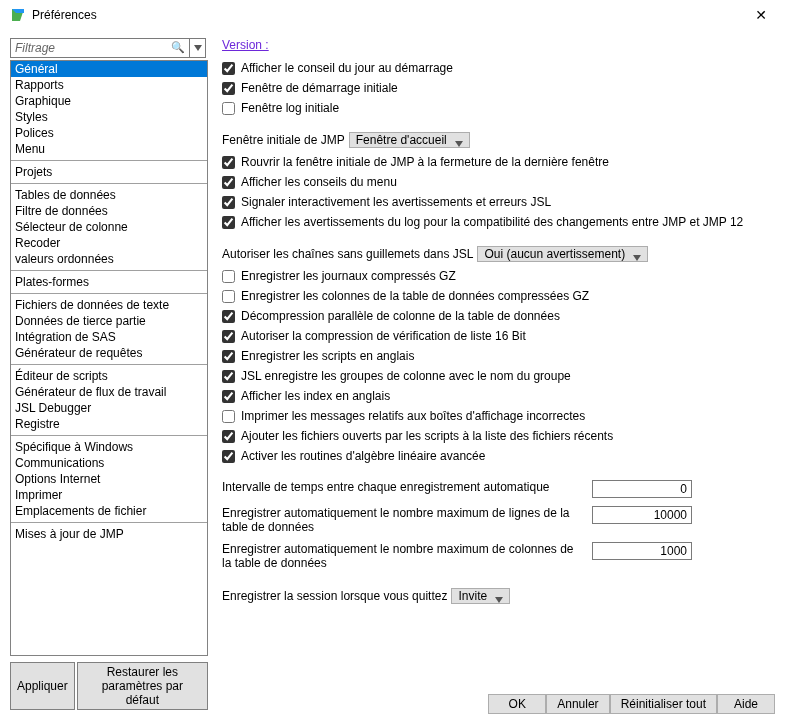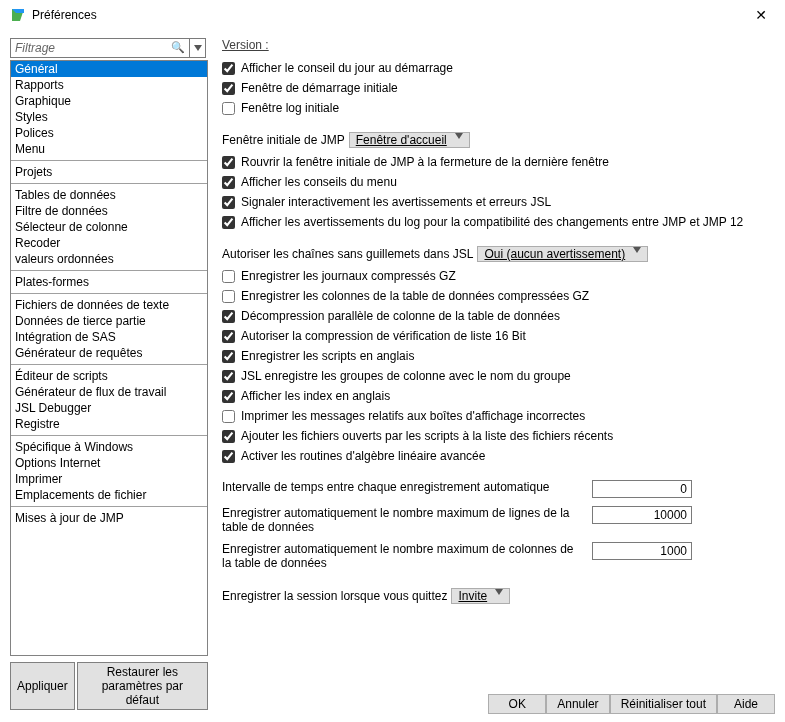--- a/index.html
+++ b/index.html
@@ -16,25 +16,25 @@
     .dropbtn { width:16px; height:20px; border:1px solid #7a7a7a; border-left:none; display:flex; align-items:center; justify-content:center; cursor:pointer; }
     .dropbtn svg { width:8px; height:6px; }
     .list { border: 1px solid #828282; margin-top:2px; flex:0 0 auto; height:596px; overflow:auto; background:#fff; }
     .list .item { padding: 1px 4px; cursor: default; white-space: nowrap; }
     .list .item.sel { background: #0078d7; color: #fff; }
     .list hr { border:none; border-top:1px solid #a0a0a0; margin:3px 0; }
     .applyrow { margin-top:6px; display:flex; gap:2px; }
     .applyrow button { border:1px solid #808080; background:#e1e1e1; padding:2px 6px; cursor:pointer; }
 
     .right { flex:1; padding: 0 4px 0 14px; display:flex; flex-direction:column; gap:4px; }
-    .link { color:#404040; text-decoration: underline; cursor:pointer; margin-bottom:4px; }
+    .link { color:#6d28d9; text-decoration: underline; cursor:pointer; margin-bottom:4px; }
     .chk { display:flex; align-items:center; gap:6px; padding:1px 0; }
     .chk input { margin:0; width:13px; height:13px; accent-color:#333; }
     .row { display:flex; align-items:center; gap:4px; padding:2px 0; flex-wrap: nowrap; }
-    .select { border:1px solid #adadad; background:#e1e1e1; padding:0 6px; display:inline-flex; align-items:flex-start; gap:8px; cursor:pointer;text-decoration:underline; }
+    .select { border:1px solid #adadad; background:#e1e1e1; padding:0 6px; display:inline-flex; align-items:flex-end; gap:8px; cursor:pointer; }
     .select svg { width:8px; height:6px; }
     .numrow { display:flex; align-items: flex-start; gap:10px; padding:2px 0; }
     .numrow .lbl { width: 360px; }
     .numrow input { width: 100px; border:1px solid #7a7a7a; text-align:right; padding:1px 4px; height:18px; }
     .rowlabel { flex: 0 0 auto; }
 
     .footer { position: absolute; bottom:0; left:0; right:0; display:flex; justify-content:flex-end; gap:0; padding:8px 10px; }
     .footer button { border:1px solid #adadad; background:#e1e1e1; padding:2px 10px; min-width:58px; cursor:pointer; }
     .section-gap { height:6px; }
   </style>
@@ -87,20 +87,21 @@
         <div class="item">Données de tierce partie</div>
         <div class="item">Intégration de SAS</div>
         <div class="item">Générateur de requêtes</div>
         <hr>
         <div class="item">Éditeur de scripts</div>
         <div class="item">Générateur de flux de travail</div>
         <div class="item">JSL Debugger</div>
         <div class="item">Registre</div>
         <hr>
         <div class="item">Spécifique à Windows</div>
+        <div class="item">Communications</div>
         <div class="item">Options Internet</div>
         <div class="item">Imprimer</div>
         <div class="item">Emplacements de fichier</div>
         <hr>
         <div class="item">Mises à jour de JMP</div>
       </div>
     <div class="applyrow">
       <button>Appliquer</button>
       <button>Restaurer les paramètres par défaut</button>
     </div>

